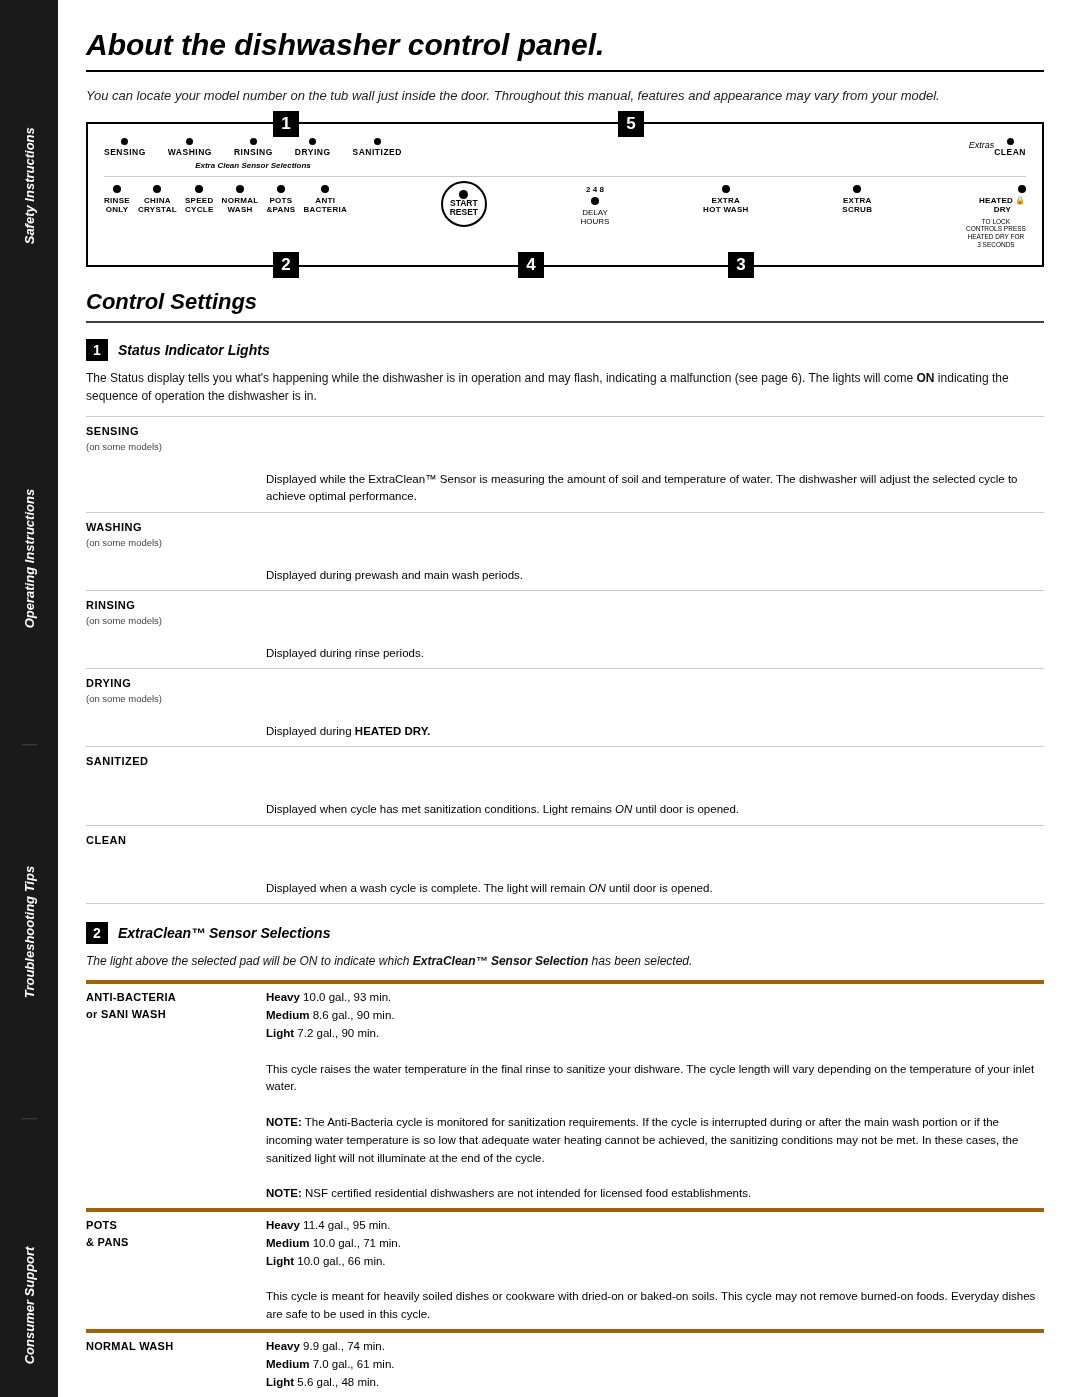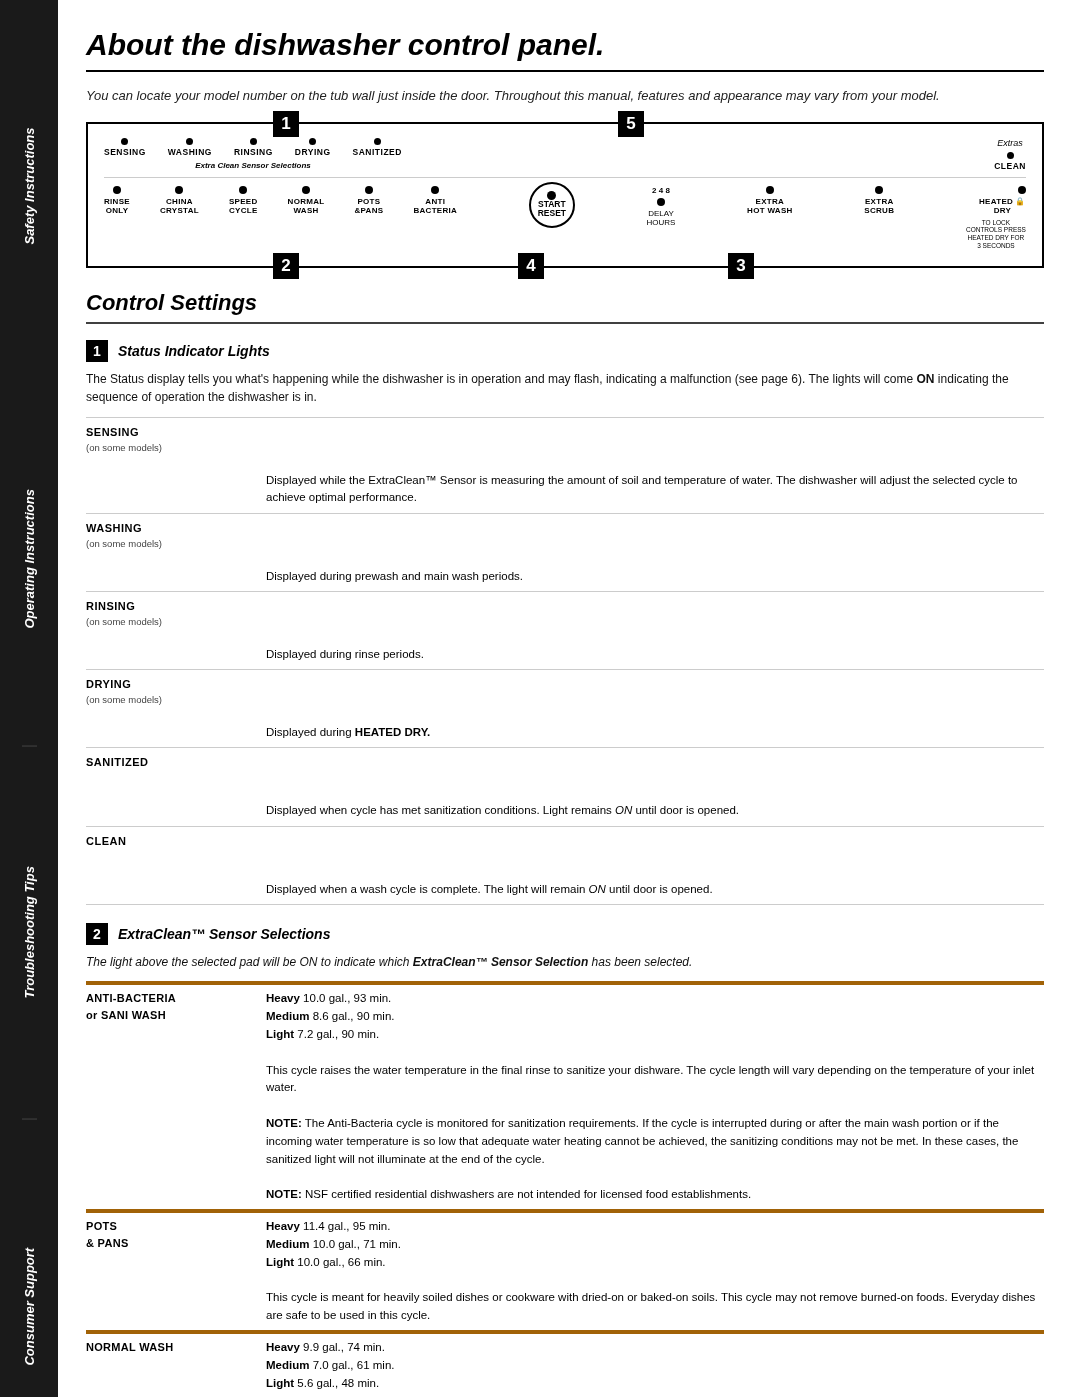--- a/index.html
+++ b/index.html
@@ -137,21 +137,21 @@
     .extra-clean-label {
       font-size: 8px;
       font-style: italic;
       font-weight: bold;
       text-align: center;
       margin-top: 2px;
     }
 
     .panel-right-section {
       display: flex;
-      flex-direction: column;
+      flex-direction: row;
       align-items: flex-start;
     }
 
     .extras-label {
       font-size: 9px;
       font-style: italic;
       text-align: center;
       margin-bottom: 4px;
       align-self: center;
     }
@@ -165,21 +165,21 @@
     
     .panel-row2 {
       display: flex;
       align-items: flex-start;
       justify-content: space-between;
       padding: 8px 0 4px 0;
     }
 
     .panel-buttons {
       display: flex;
-      gap: 30px;
+      gap: 8px;
       align-items: flex-start;
     }
 
     .panel-button {
       display: flex;
       flex-direction: column;
       align-items: center;
       gap: 3px;
     }
 

